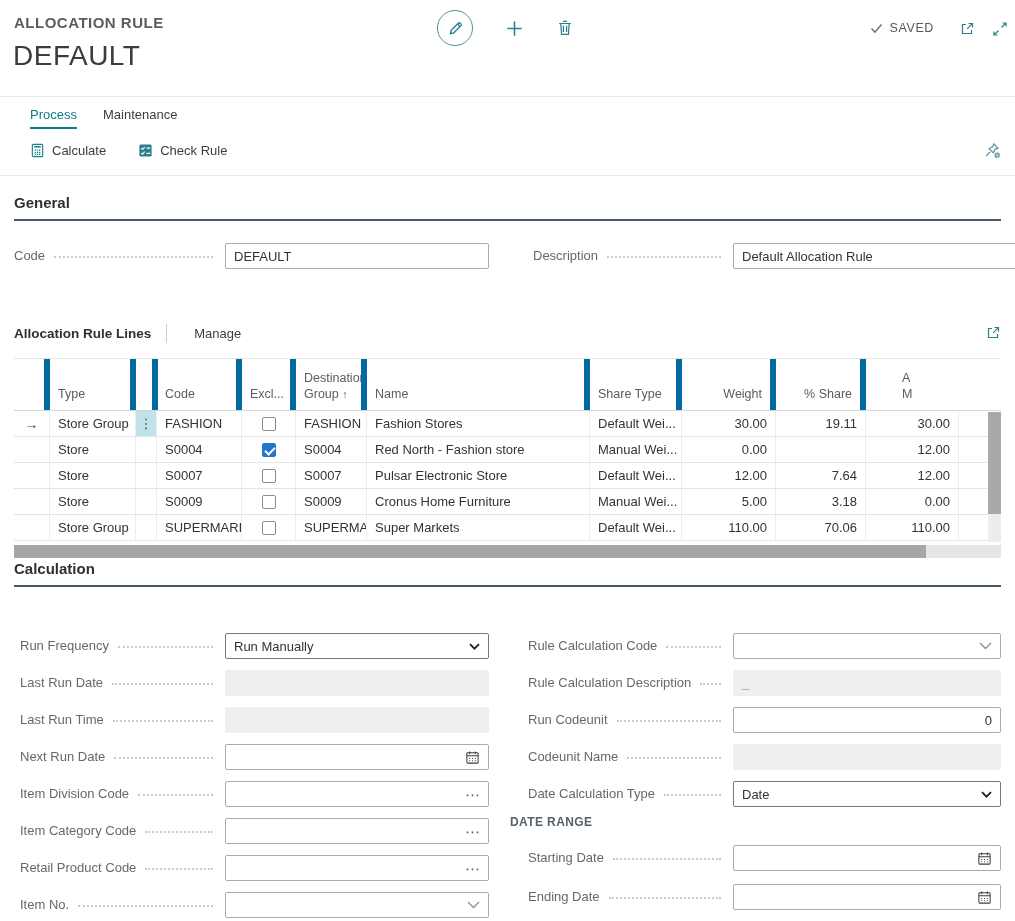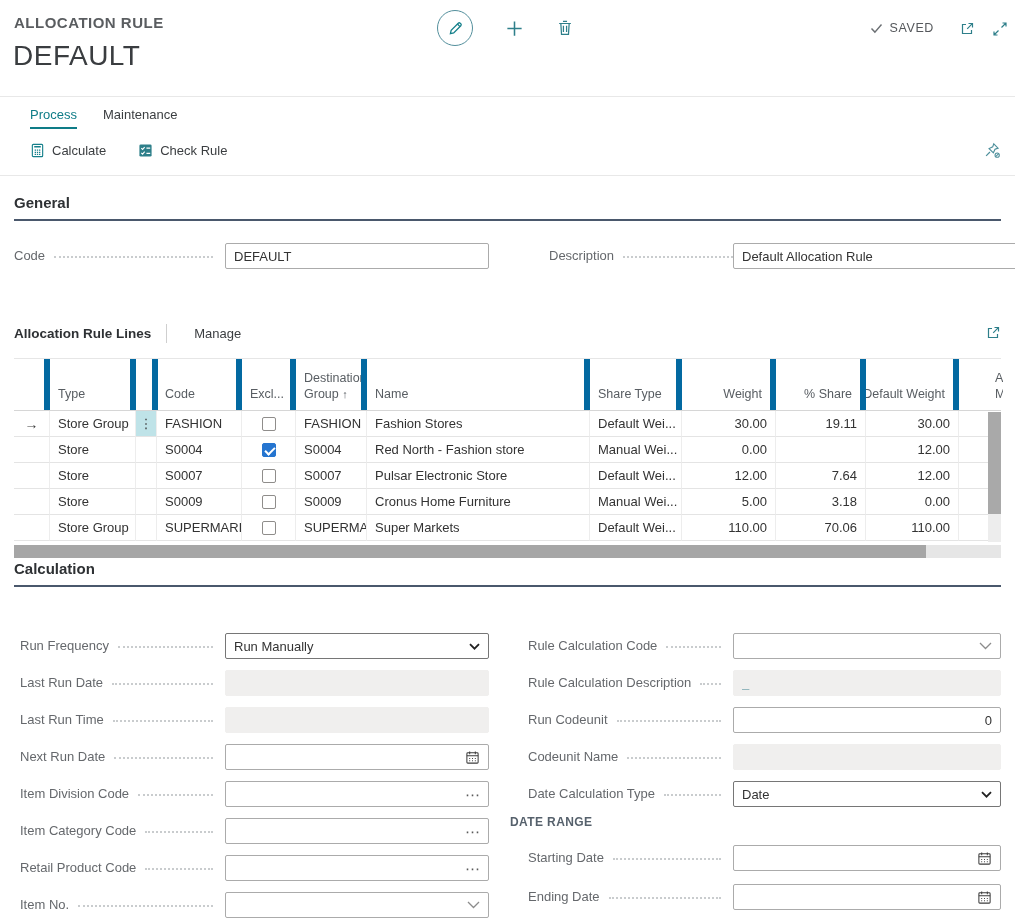--- a/index.html
+++ b/index.html
@@ -49,21 +49,21 @@
   .box.disabled { background:#f0efee; border-color:#f0efee; }
   .box .grow { flex:1; white-space:nowrap; overflow:hidden; }
   .box .num { flex:1; text-align:right; }
   .box .tail { margin-left:auto; display:flex; align-items:center; }
   .assist-dots { font-size:15px; color:#5a5a5a; line-height:1; }
   .desc-underscore { color:#3f8391; font-weight:700; }
 
   
   #general .fields { position:relative; height:26px; margin-top:22px; }
   .gl-label { left:0; width:205px; } .gl-box { left:211px; width:264px; }
-  .gr-label { left:519px; width:194px;margin-left:16px; } .gr-box { left:719px; width:304px; }
+  .gr-label { left:519px; width:194px; } .gr-box { left:719px; width:304px; }
 
   
   #calc .crow { position:absolute; }
   .cl-label { left:6px; width:199px; } .cl-box { left:211px; width:264px; }
   .cr-label { left:514px; width:199px; } .cr-box { left:719px; width:268px; }
   .group-caption { position:absolute; left:496px; font-size:12px; font-weight:700; letter-spacing:.4px; color:#56616c; }
 
   
   #lines { position:absolute; top:318px; left:14px; width:987px; }
   .card-head { display:flex; align-items:center; height:30px; }
@@ -247,21 +247,20 @@
       <div class="gh">Code</div>
       <div class="gh">Excl...</div>
       <div class="gh">
         <span>Destination</span>
         <span><span>Group</span> <span class="sort-arrow">↑</span></span>
       </div>
       <div class="gh">Name</div>
       <div class="gh">Share Type</div>
       <div class="gh numh">Weight</div>
       <div class="gh numh">% Share</div>
-      <div class="gh numh">Default Weight</div>
       <div class="gh last">
         <span>A</span>
           <span>M</span>
       </div>
     </div>
 
     <div class="grow-r">
       <div class="gc center">
           <span class="cur-arrow">→</span>
         </div>

